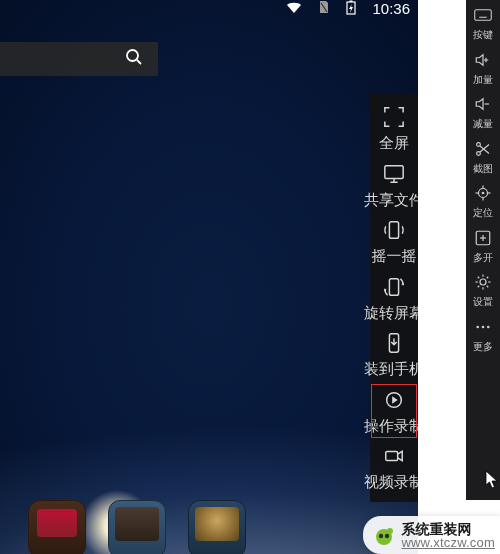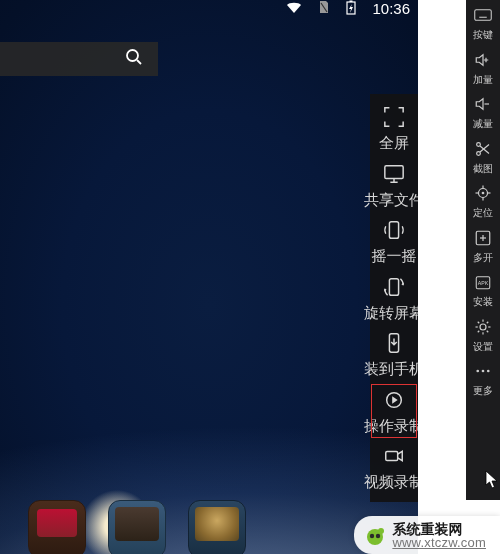--- a/index.html
+++ b/index.html
@@ -142,21 +142,21 @@
   
   #watermark {
     position: absolute;
     right: 0;
     bottom: 0;
     height: 38px;
     background: rgba(255,255,255,0.92);
     border-radius: 18px 0 0 18px;
     display: flex;
     align-items: center;
-    padding: 0 14px 0 8px;
+    padding: 0 5px 0 8px;
     gap: 4px;
     box-shadow: 0 0 6px rgba(0,0,0,0.15);
   }
   #watermark svg { flex: 0 0 auto; }
   #wm-text { display: flex; flex-direction: column; line-height: 1; }
   #wm-title { font-size: 14px; font-weight: 700; color: #1a1a1a; }
   #wm-url { font-size: 13px; color: #777; letter-spacing: .2px; text-decoration: underline;}
 </style>
 </head>
 <body>
@@ -278,26 +278,20 @@
       <span class="side-label">定位</span>
     </div>
     <div class="side-item">
       <span><svg width="18" height="18" viewBox="0 0 24 24">
           <use href="#ic-plus-box"></use>
         </svg></span>
       <span class="side-label">多开</span>
     </div>
     <div class="side-item">
       <span><svg width="18" height="18" viewBox="0 0 24 24">
-          <use href="#ic-apk"></use>
-        </svg></span>
-      <span class="side-label">安装</span>
-    </div>
-    <div class="side-item">
-      <span><svg width="18" height="18" viewBox="0 0 24 24">
           <use href="#ic-gear"></use>
         </svg></span>
       <span class="side-label">设置</span>
     </div>
     <div class="side-item">
       <span><svg width="18" height="18" viewBox="0 0 24 24">
           <use href="#ic-dots"></use>
         </svg></span>
       <span class="side-label">更多</span>
     </div>

